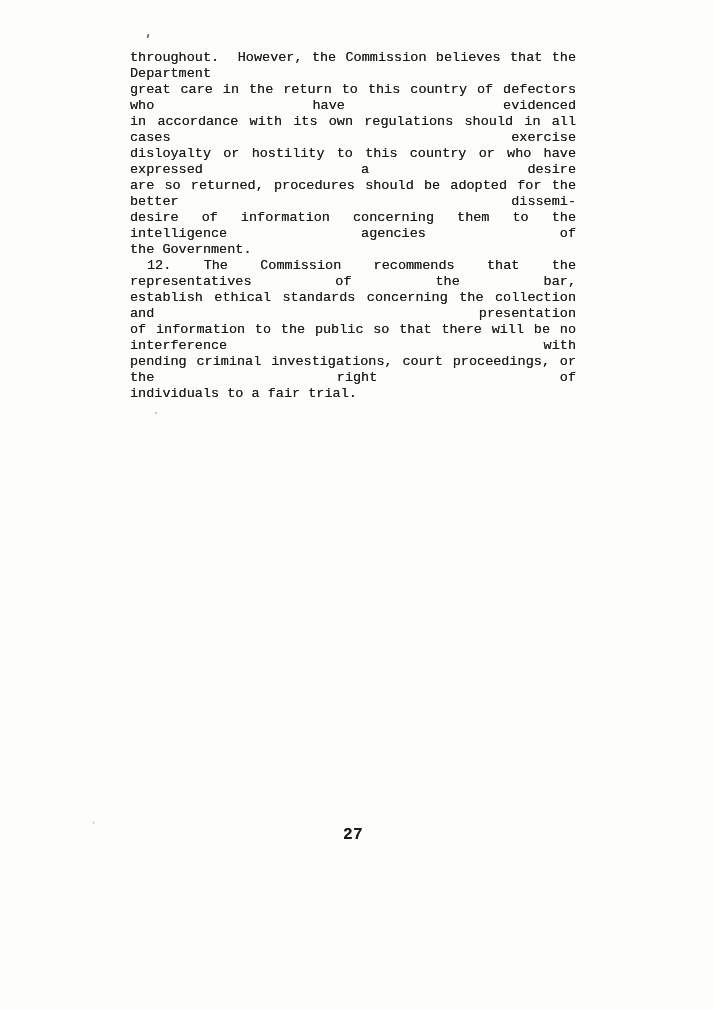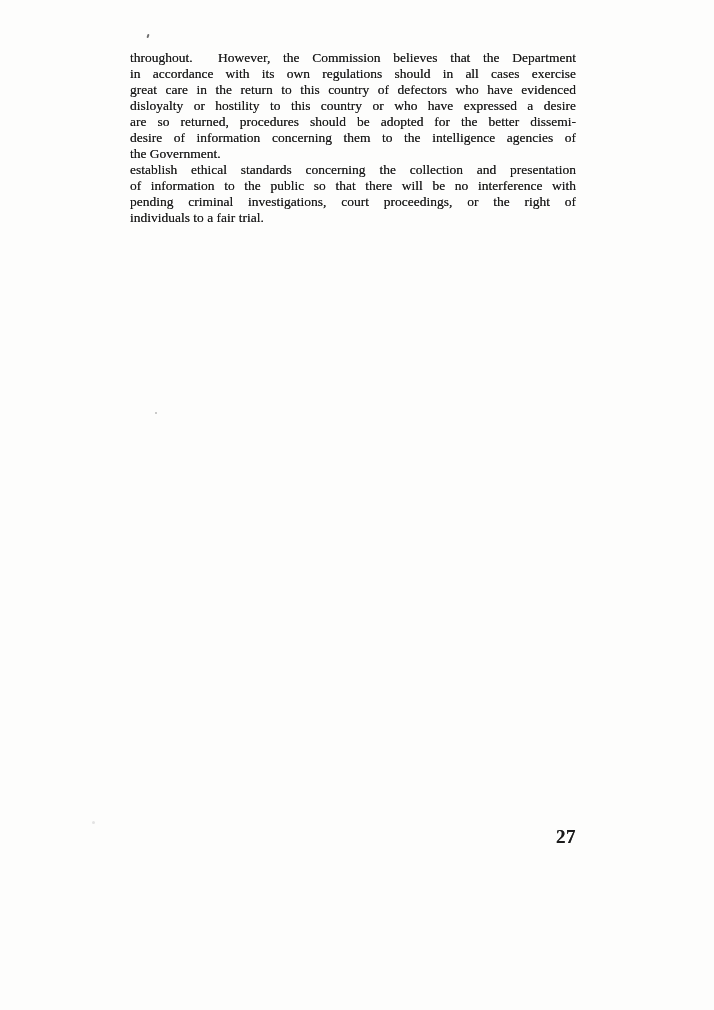--- a/index.html
+++ b/index.html
@@ -1,21 +1,21 @@
 <!DOCTYPE html>
 <html><head>
 <meta charset="utf-8">
 <style>
   html, body { margin: 0; padding: 0; background: #ffffff; }
   .page {
     position: relative;
     width: 714px;
     height: 1010px;
     background: #fdfdfc;
-    font-family: Liberation Serif, serif;
+    font-family: Liberation Mono, monospace;
     color: #1b1b1b;
     overflow: hidden;
   }
   .text-block {
     position: absolute;
     left: 130px;
     top: 50px;
     width: 446px;
     font-size: 13.5px;
     line-height: 16px;
@@ -29,22 +29,22 @@
     text-align-last: left;
   }
   .text-line.indent {
     text-indent: 17px;
   }
   .page-number {
     position: absolute;
     left: 130px;
     top: 826px;
     width: 446px;
-    text-align: right;
-    font-size: 19px;
+    text-align: center;
+    font-size: 16px;
     font-weight: bold;
     letter-spacing: 0.5px;
     text-shadow: 0 0 0.4px rgba(27,27,27,0.75);
   }
   .speck { position: absolute; border-radius: 50%; }
   .speck-1 {
     left: 147px; top: 34px;
     width: 2px; height: 4px;
     background: #6f6f6f;
     transform: rotate(18deg);
@@ -67,29 +67,30 @@
 <div class="page">
 
   <span class="speck speck-1"></span>
   <span class="speck speck-2"></span>
   <span class="speck speck-3"></span>
 
   <div class="text-block">
 
     <div>
       <div class="text-line">throughout.&nbsp; However, the Commission believes that the Department</div>
+      <div class="text-line">great care in the return to this country of defectors who have evidenced</div>
       <div class="text-line">in accordance with its own regulations should in all cases exercise</div>
-      <div class="text-line">great care in the return to this country of defectors who have evidenced</div>
       <div class="text-line">disloyalty or hostility to this country or who have expressed a desire</div>
       <div class="text-line">are so returned, procedures should be adopted for the better dissemi-</div>
       <div class="text-line">desire of information concerning them to the intelligence agencies of</div>
       <div class="text-line last">the Government.</div>
     </div>
 
     <div>
+      <div class="text-line indent">12. The Commission recommends that the representatives of the bar,</div>
       <div class="text-line">establish ethical standards concerning the collection and presentation</div>
       <div class="text-line">of information to the public so that there will be no interference with</div>
       <div class="text-line">pending criminal investigations, court proceedings, or the right of</div>
       <div class="text-line last">individuals to a fair trial.</div>
     </div>
 
   </div>
 
   <div class="page-number">27</div>
 

